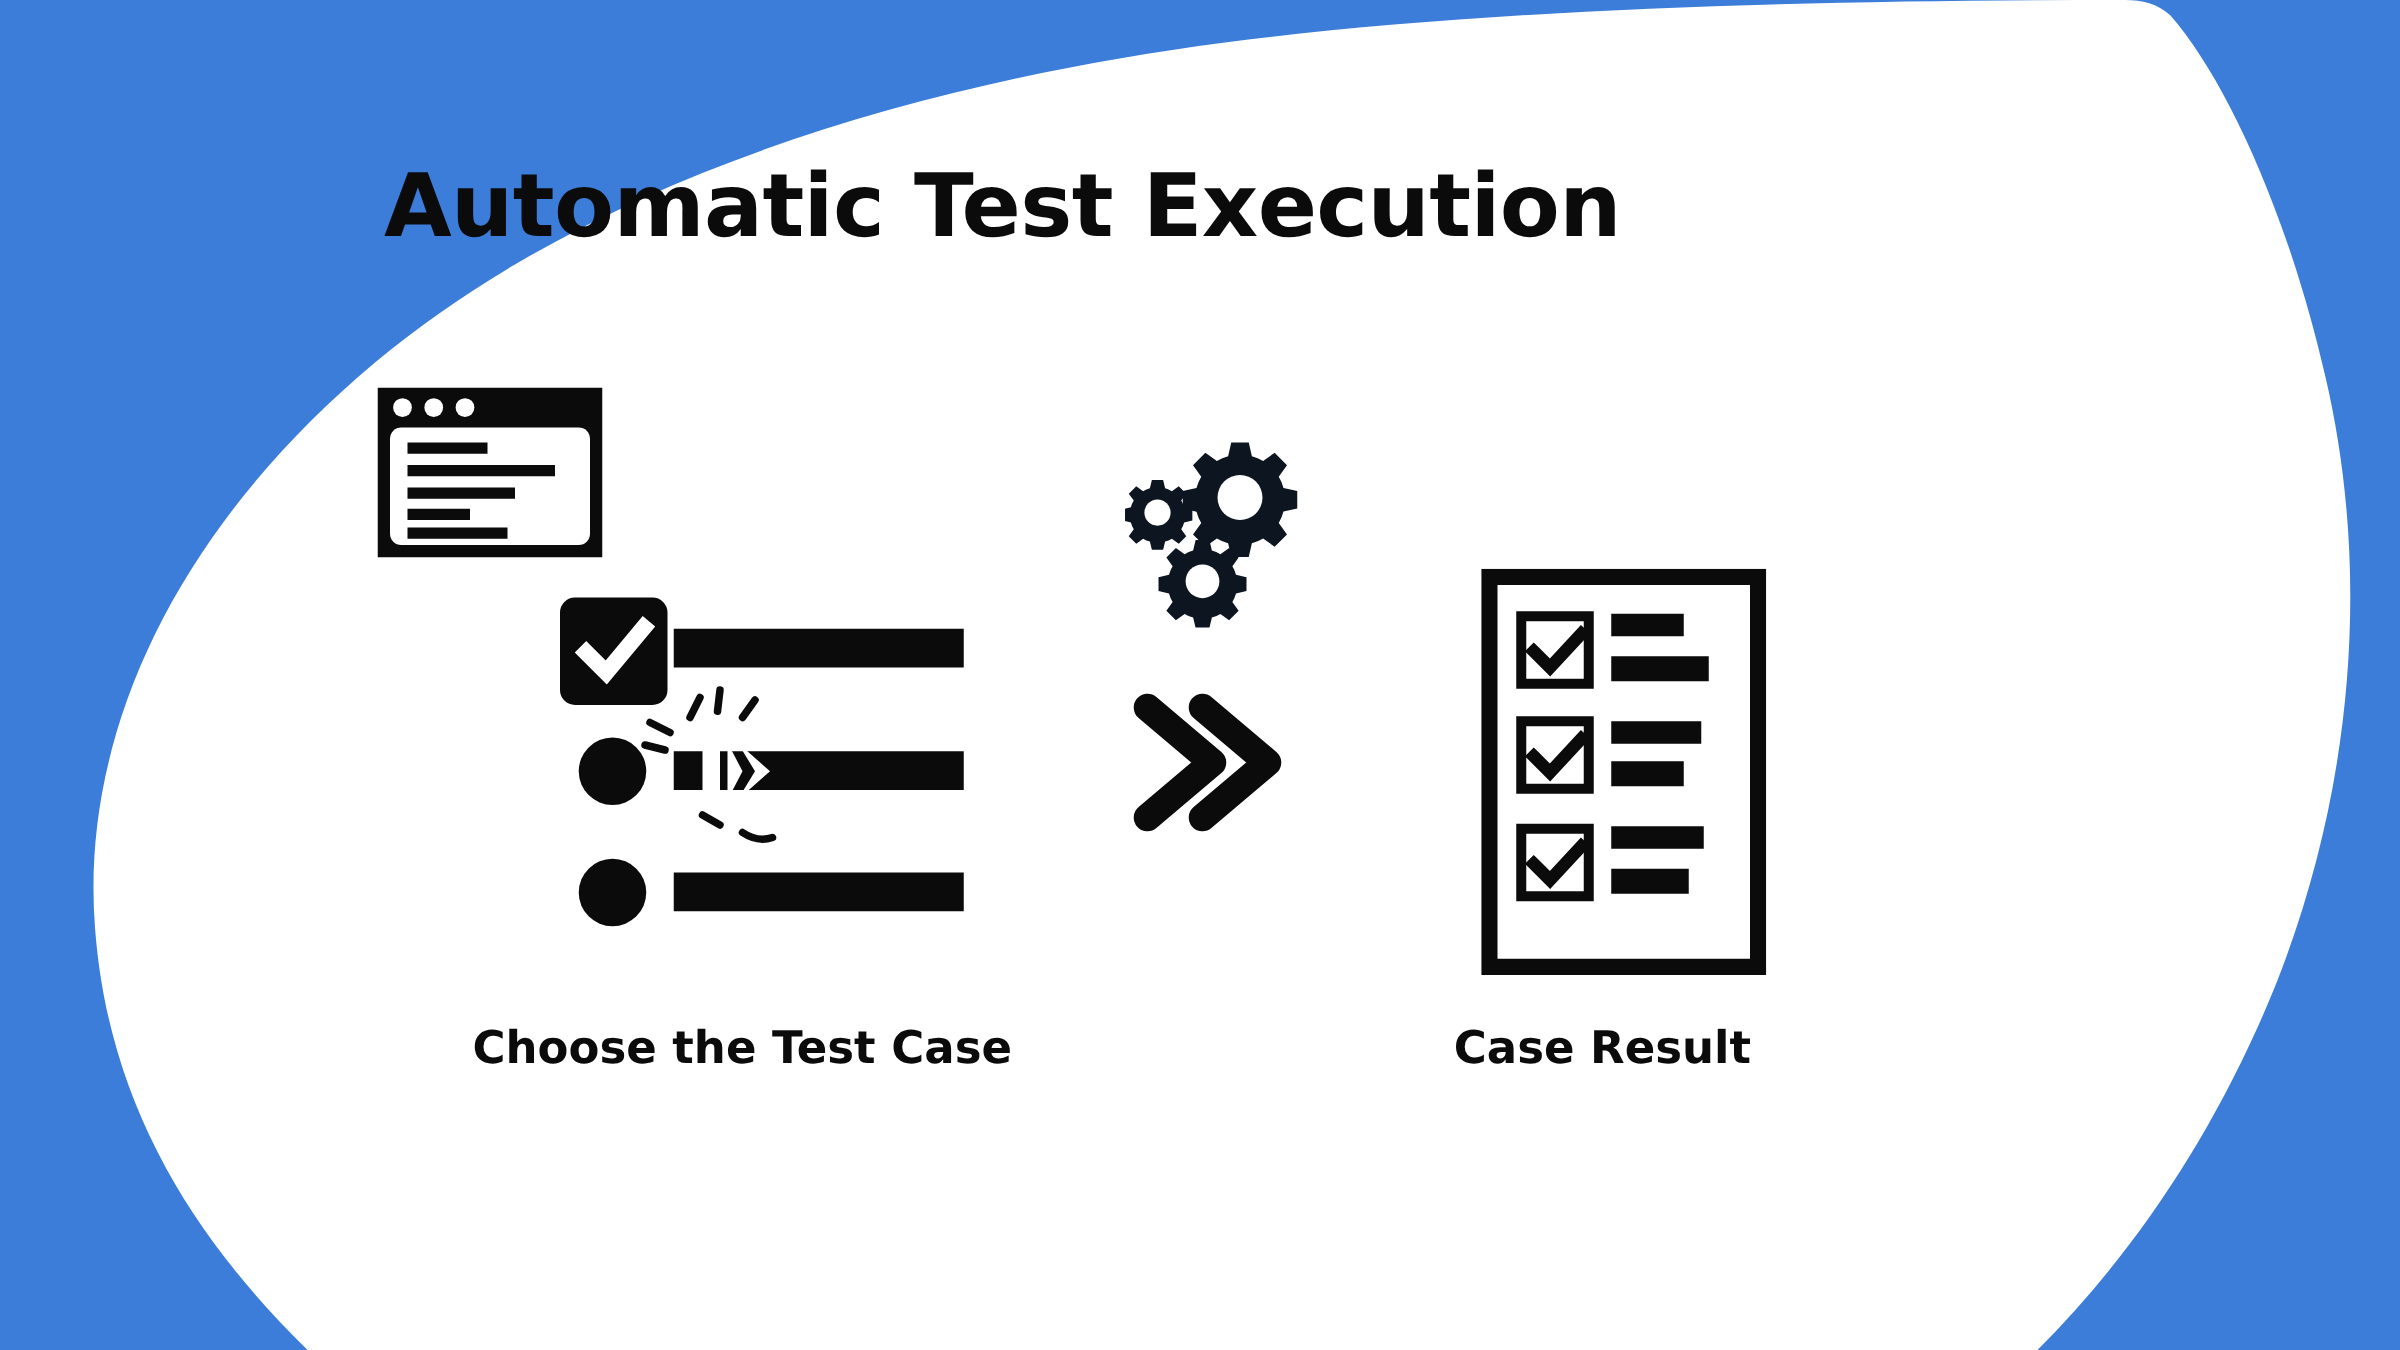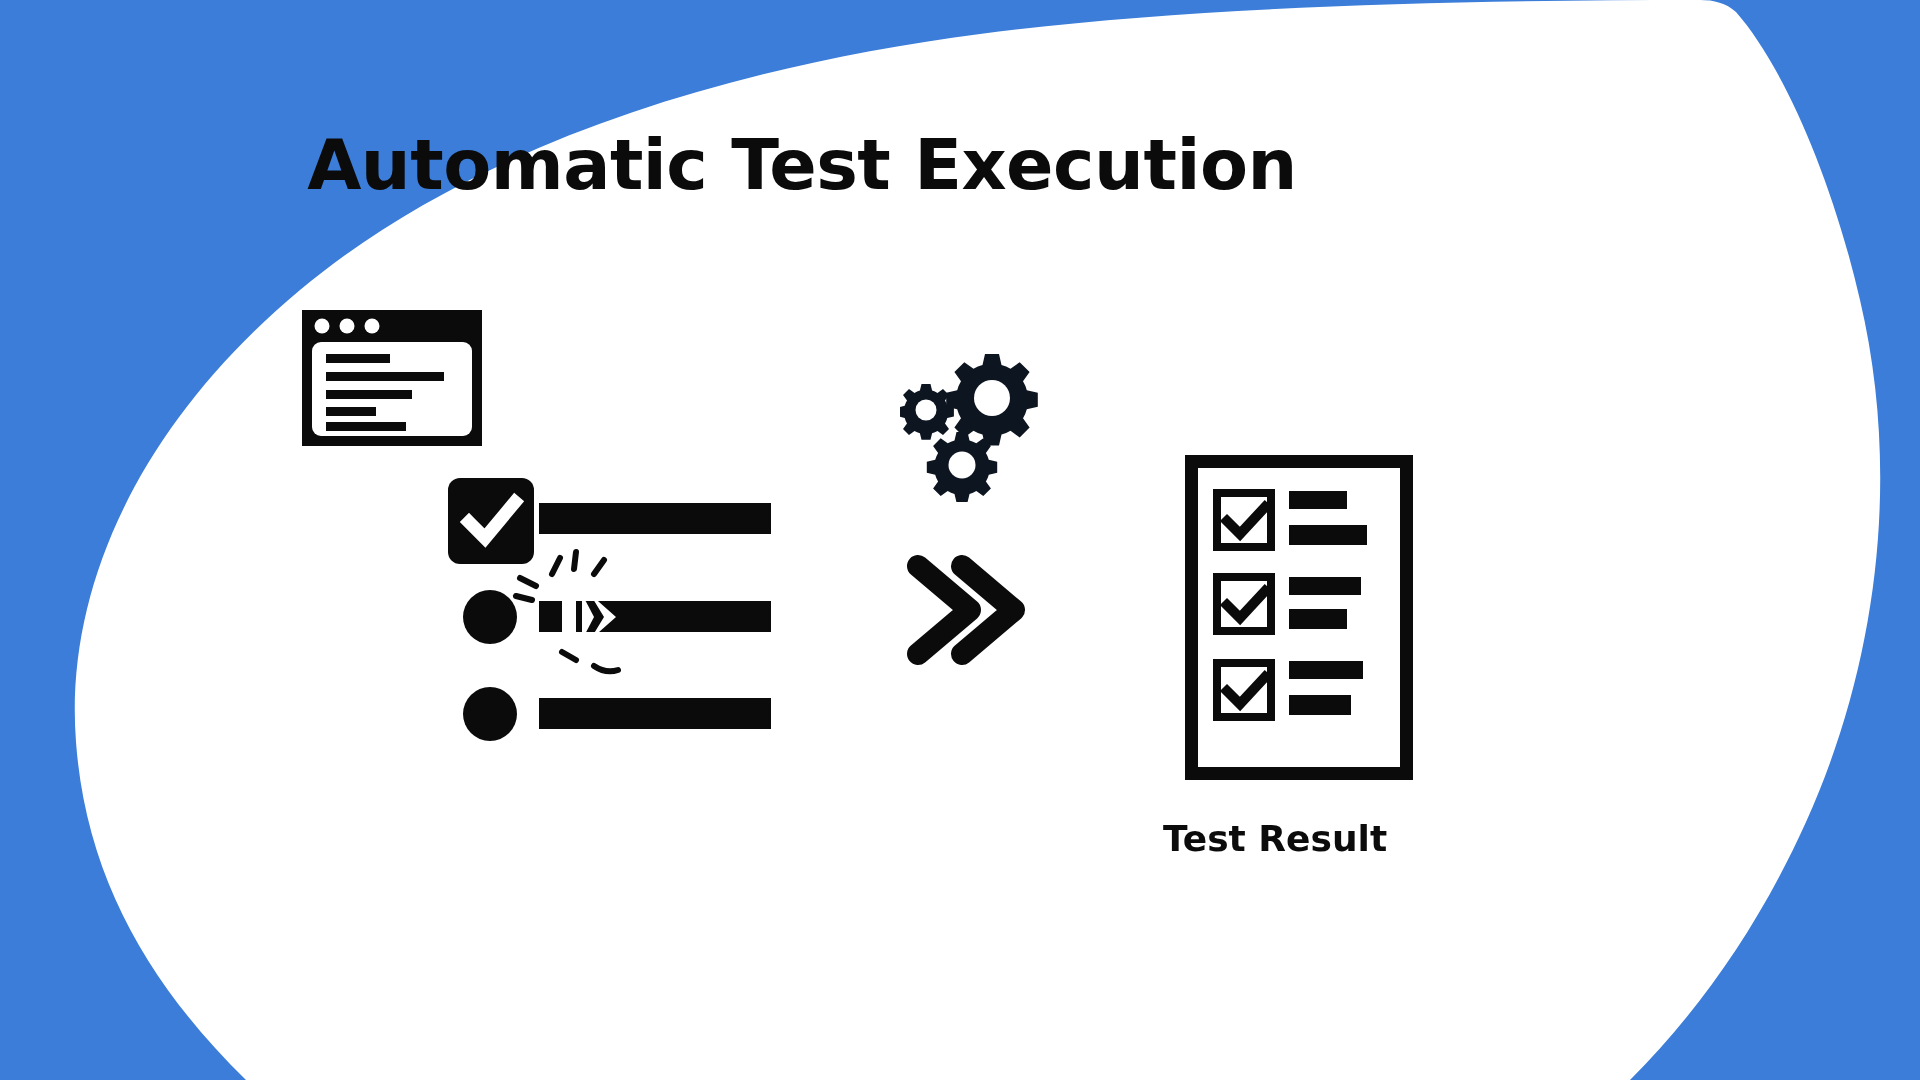--- a/index.html
+++ b/index.html
@@ -196,15 +196,16 @@
       <g>
         <rect x="28" y="204" width="62" height="62" fill="#0B0B0B"></rect>
         <rect x="36" y="212" width="46" height="46" fill="#FFFFFF"></rect>
         <path d="M 42 236 L 55 249 L 80 222" stroke="#0B0B0B" stroke-width="10" fill="none" stroke-linecap="square"></path>
         <rect x="104" y="206" width="74" height="18" fill="#0B0B0B"></rect>
         <rect x="104" y="240" width="62" height="20" fill="#0B0B0B"></rect>
       </g>
     </svg>
   </div>
 
-  <div class="caption" id="caption-right">Test Result</div>
+  <div class="caption" id="caption-left">Choose the Test Case</div>
+  <div class="caption" id="caption-right">Case Result</div>
 
 </div>
 
 </body></html>

